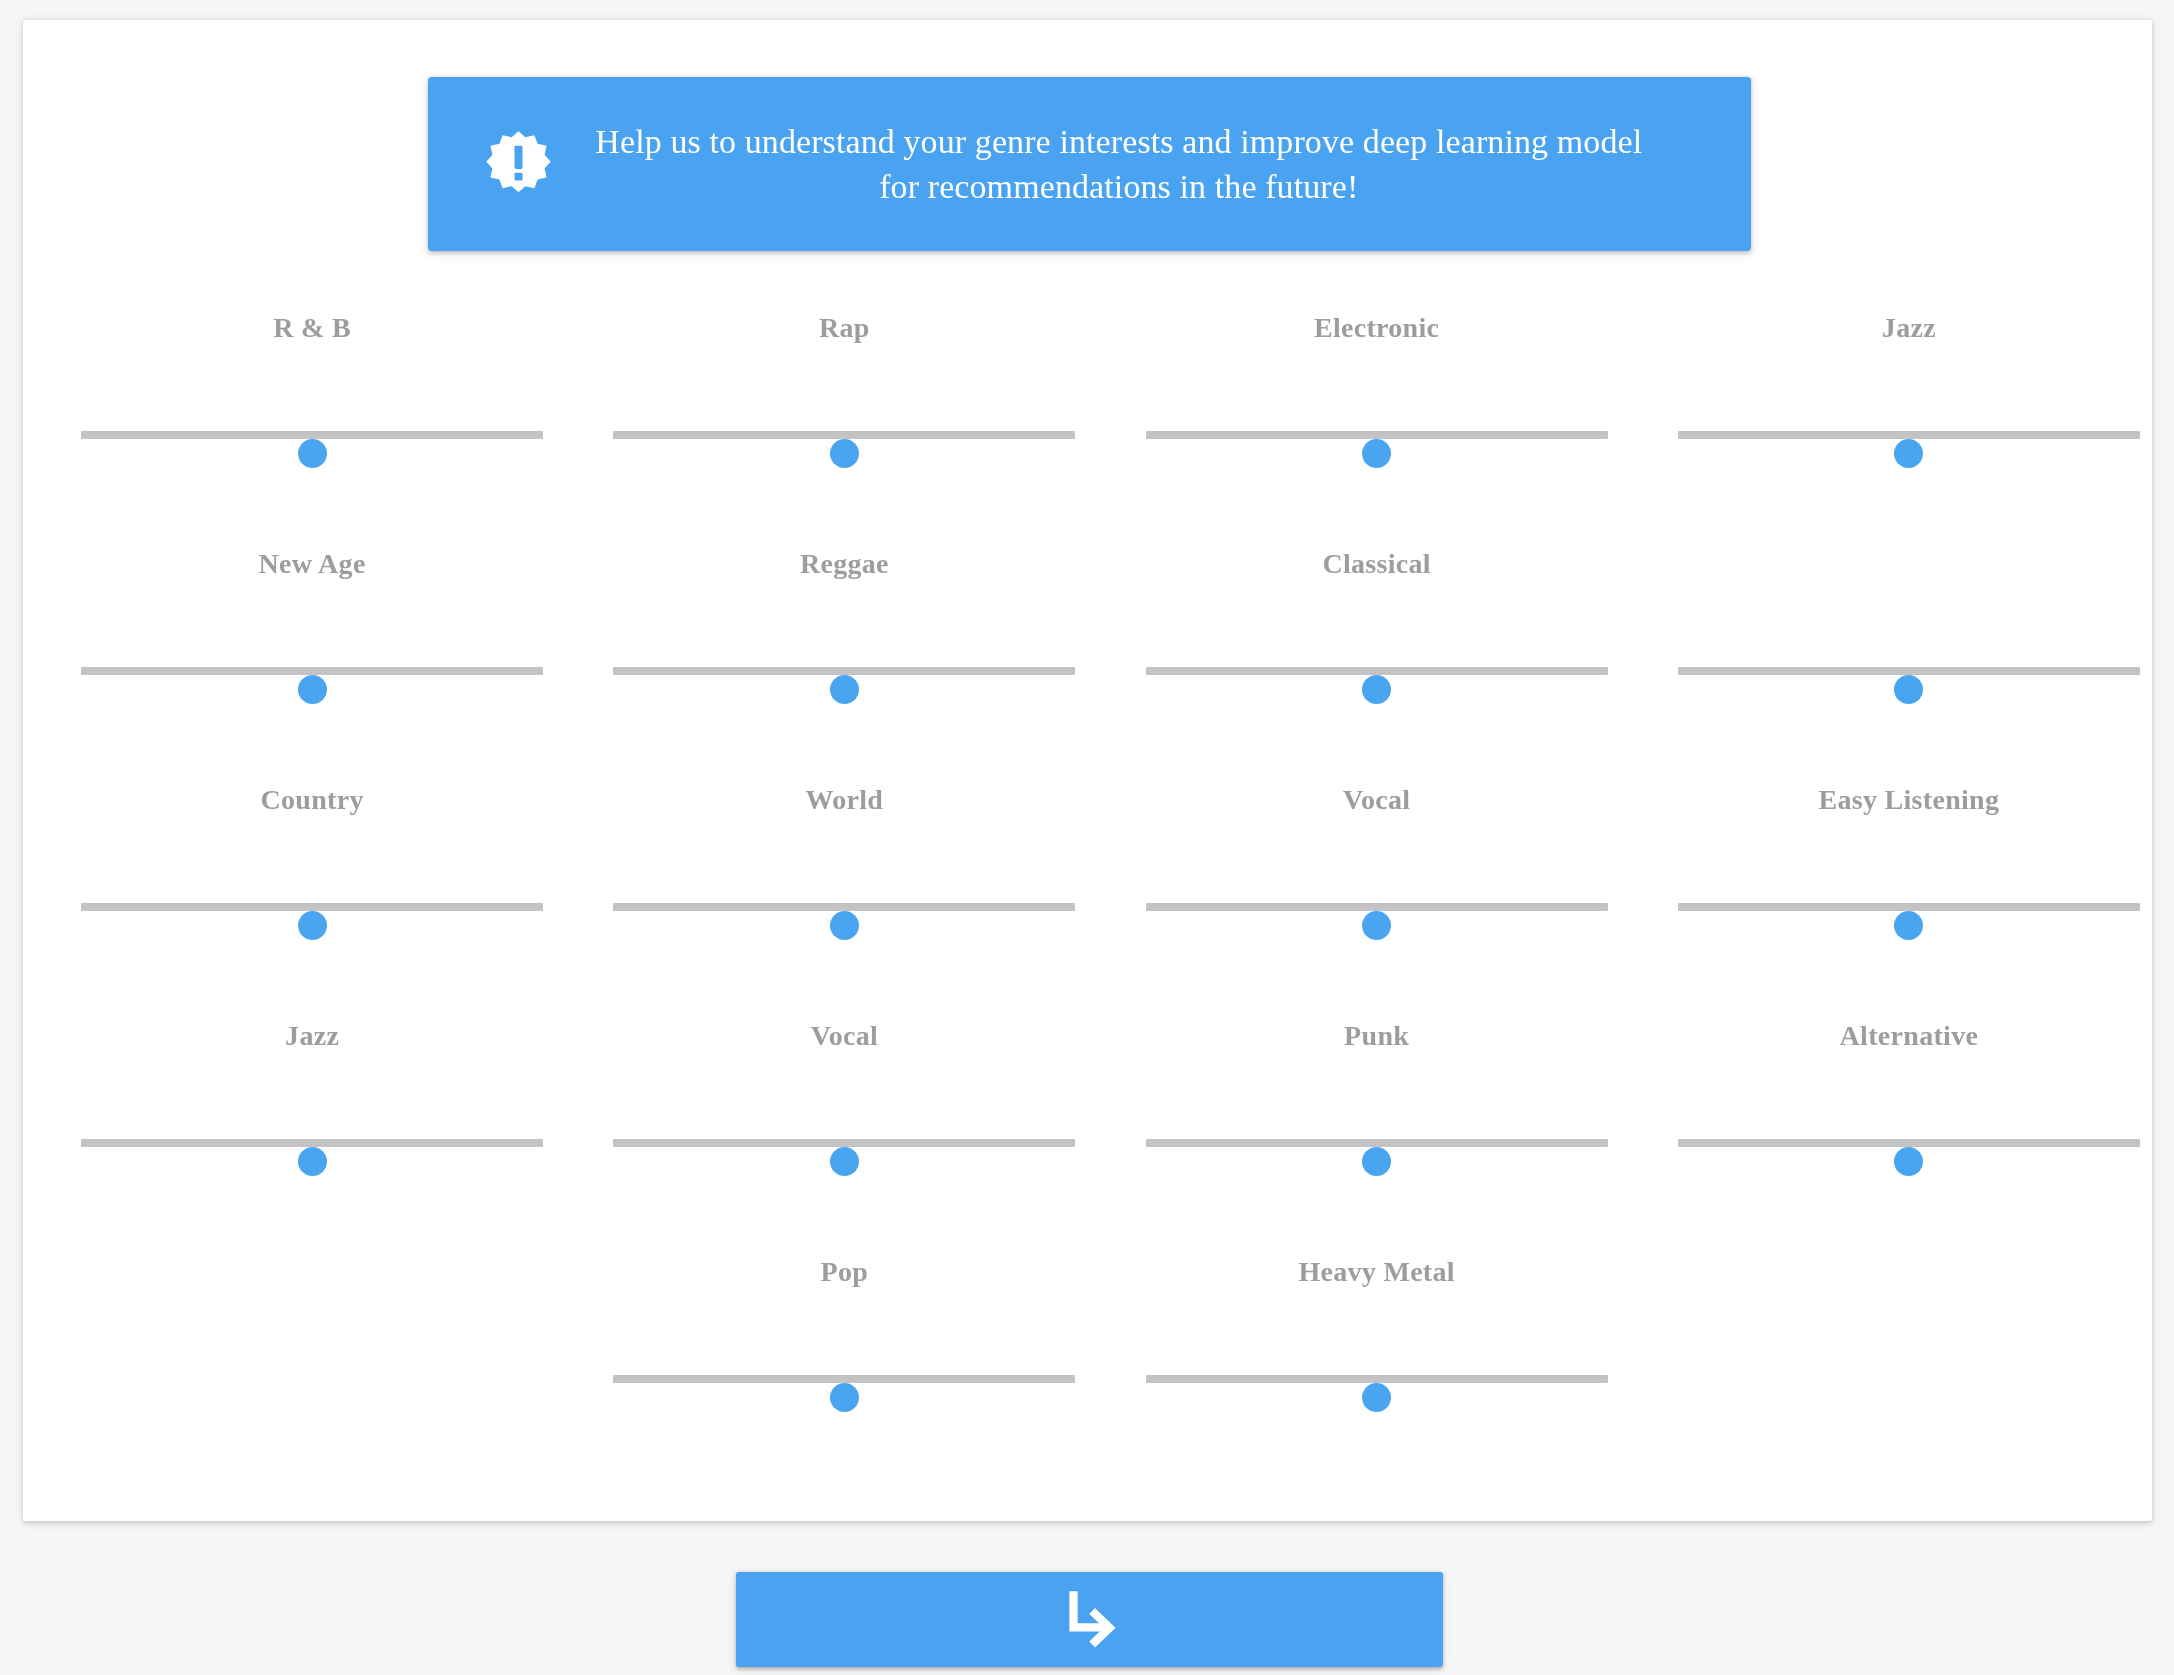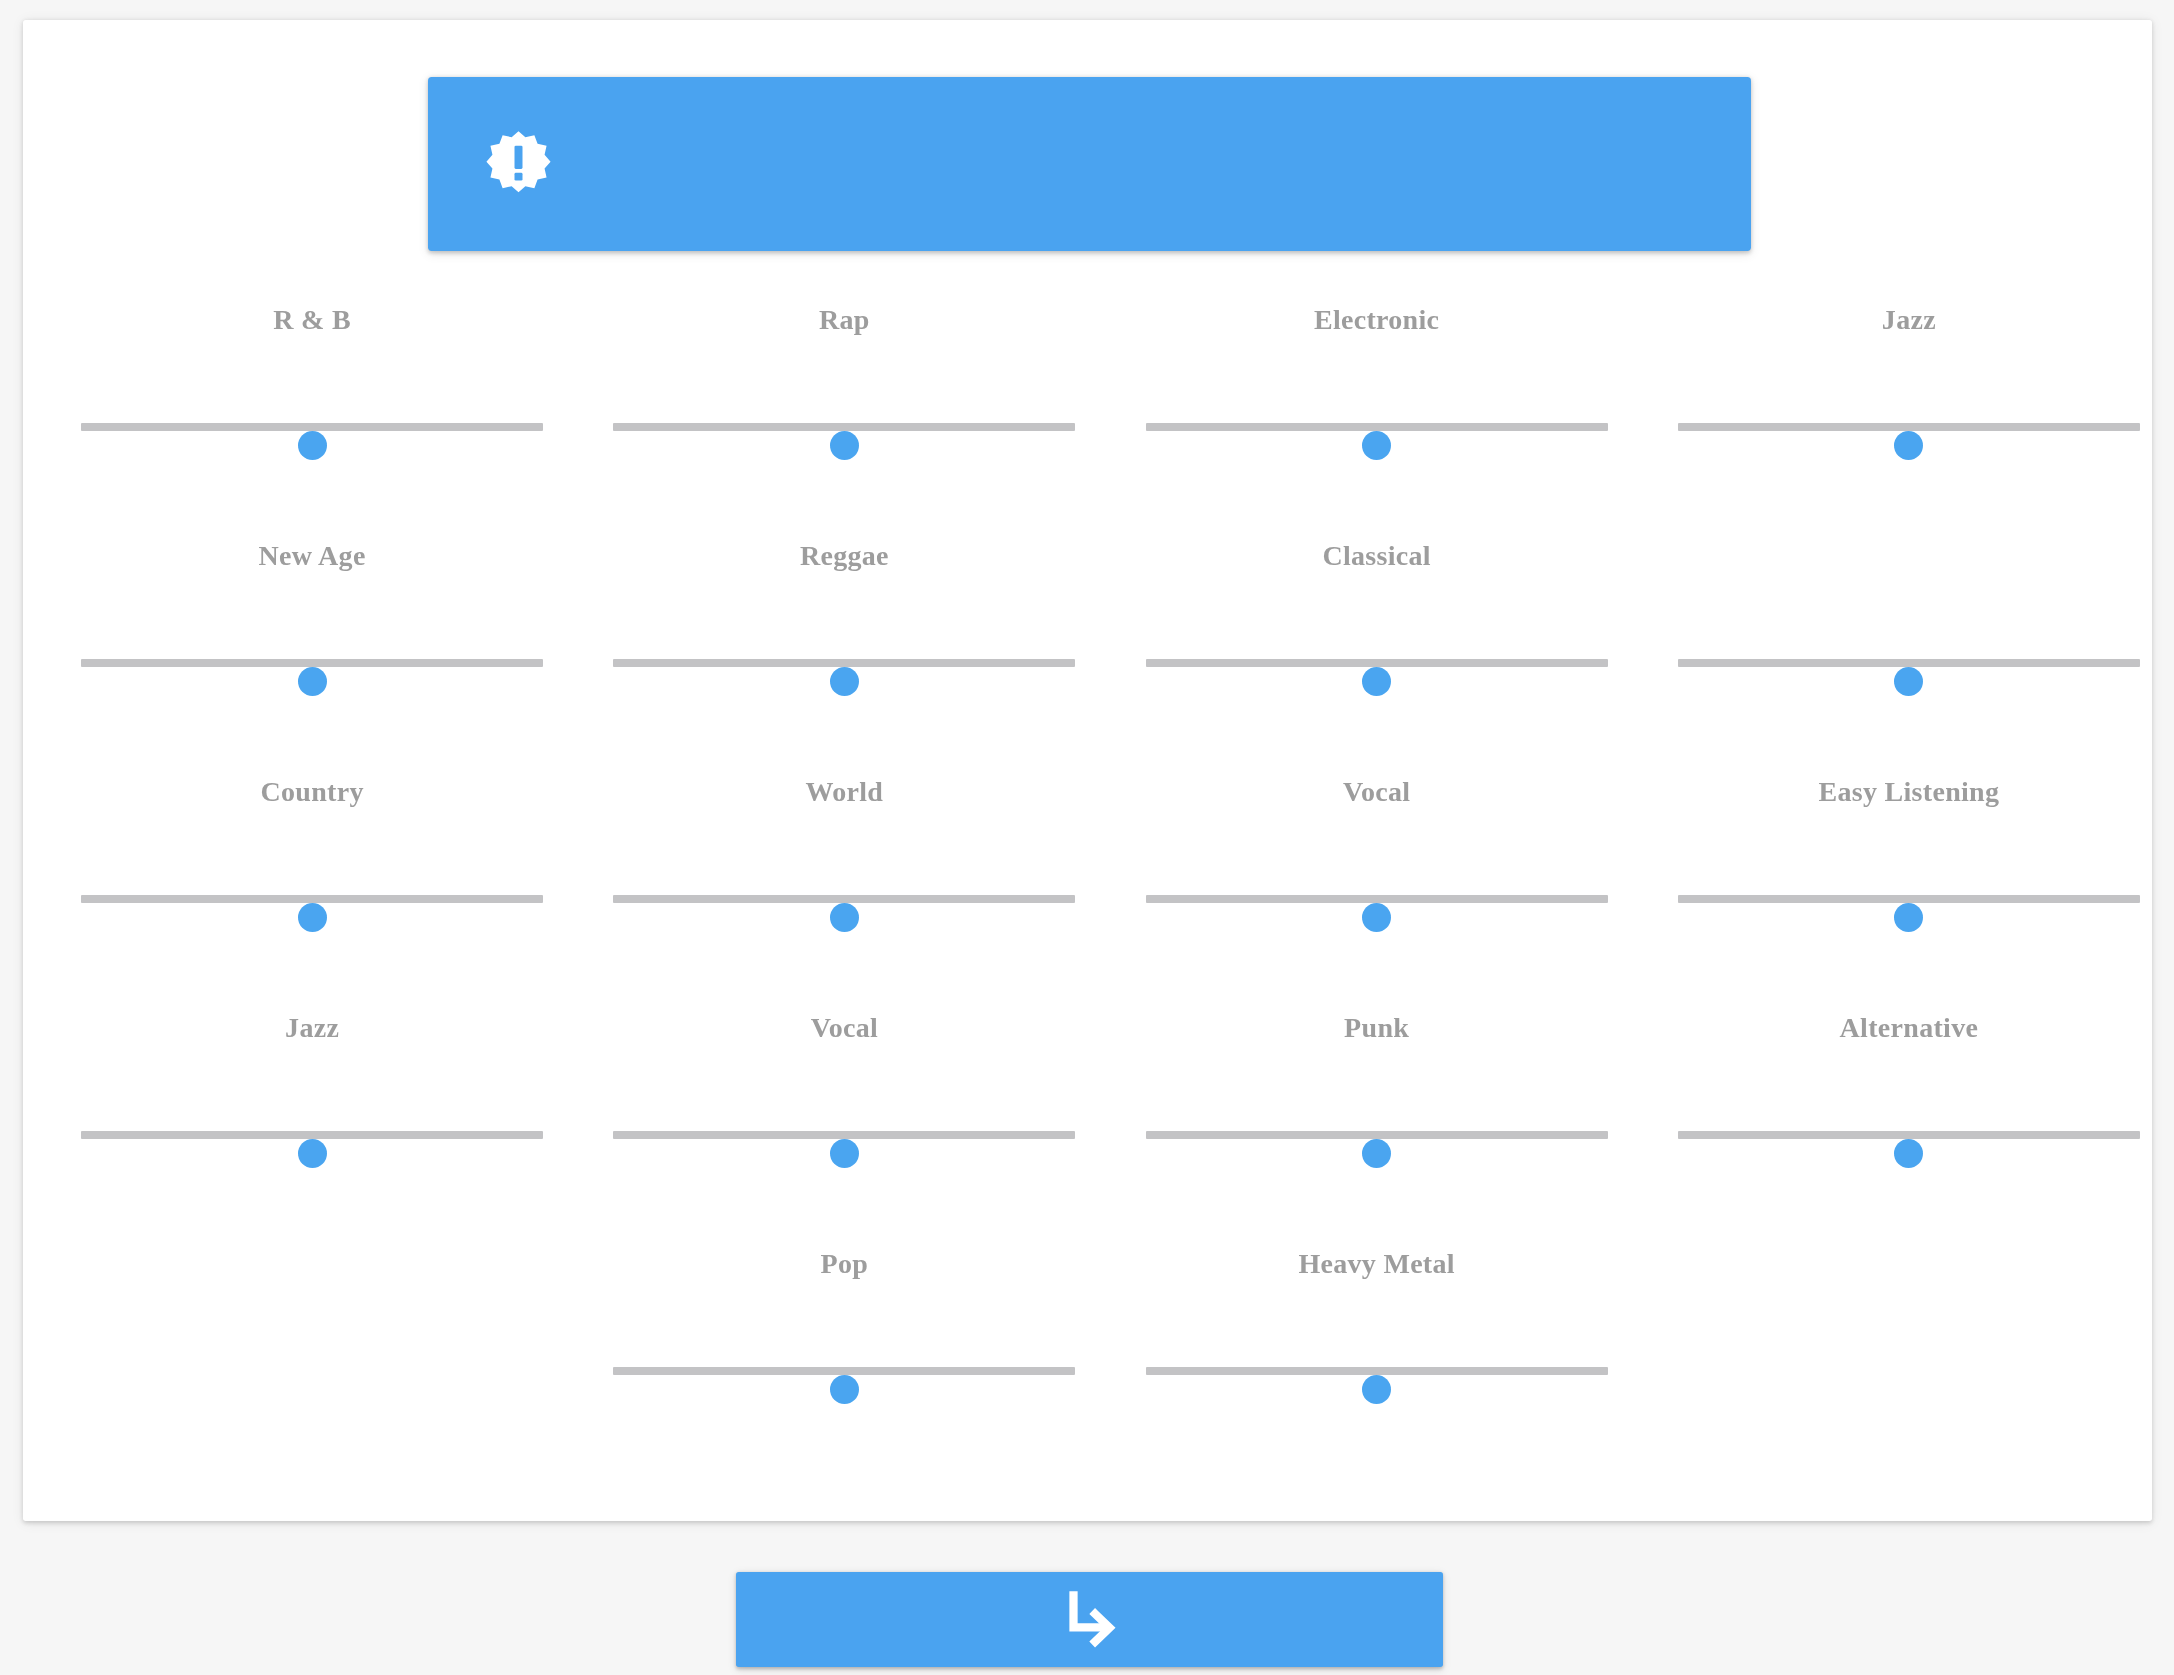--- a/index.html
+++ b/index.html
@@ -59,21 +59,21 @@
     line-height: 1.33;
     text-align: center;
     padding-right: 58px;
     letter-spacing: 0.1px;
   }
 
   
   .grid {
     position: absolute;
     left: 23px;
-    top: 284px;
+    top: 292px;
     width: 2129px;
     font-family: Liberation Serif, serif;
   }
   .row {
     display: flex;
     width: 100%;
     height: 236px;
   }
   .cell {
     width: 25%;
@@ -148,20 +148,21 @@
       <svg width="71" height="71" viewBox="0 0 64 64" aria-hidden="true">
         <path fill="#ffffff" d="M32 2 L38.2 7.4 L46.3 5.6 L49.2 13.4 L57.3 15.2
                  L55.5 23.3 L60.9 29.5 L55.5 35.7 L57.3 43.8 L49.2 45.6
                  L46.3 53.4 L38.2 51.6 L32 57 L25.8 51.6 L17.7 53.4
                  L14.8 45.6 L6.7 43.8 L8.5 35.7 L3.1 29.5 L8.5 23.3
                  L6.7 15.2 L14.8 13.4 L17.7 5.6 L25.8 7.4 Z"></path>
         <rect x="28.4" y="15" width="7.2" height="21" rx="1.2" fill="#4aa3f0"></rect>
         <rect x="28.4" y="39.5" width="7.2" height="7" rx="1.2" fill="#4aa3f0"></rect>
       </svg>
     </span>
+    <span class="banner-text">Help us to understand your genre interests and improve deep learning model for recommendations in the future!</span>
   </div>
 
   <div class="grid">
 
     <div class="row">
       <div class="cell">
         <div class="genre-label">R &amp; B</div>
         <div class="slider">
           <div class="slider-track">
             <div class="slider-thumb" style="left:50%"></div>

